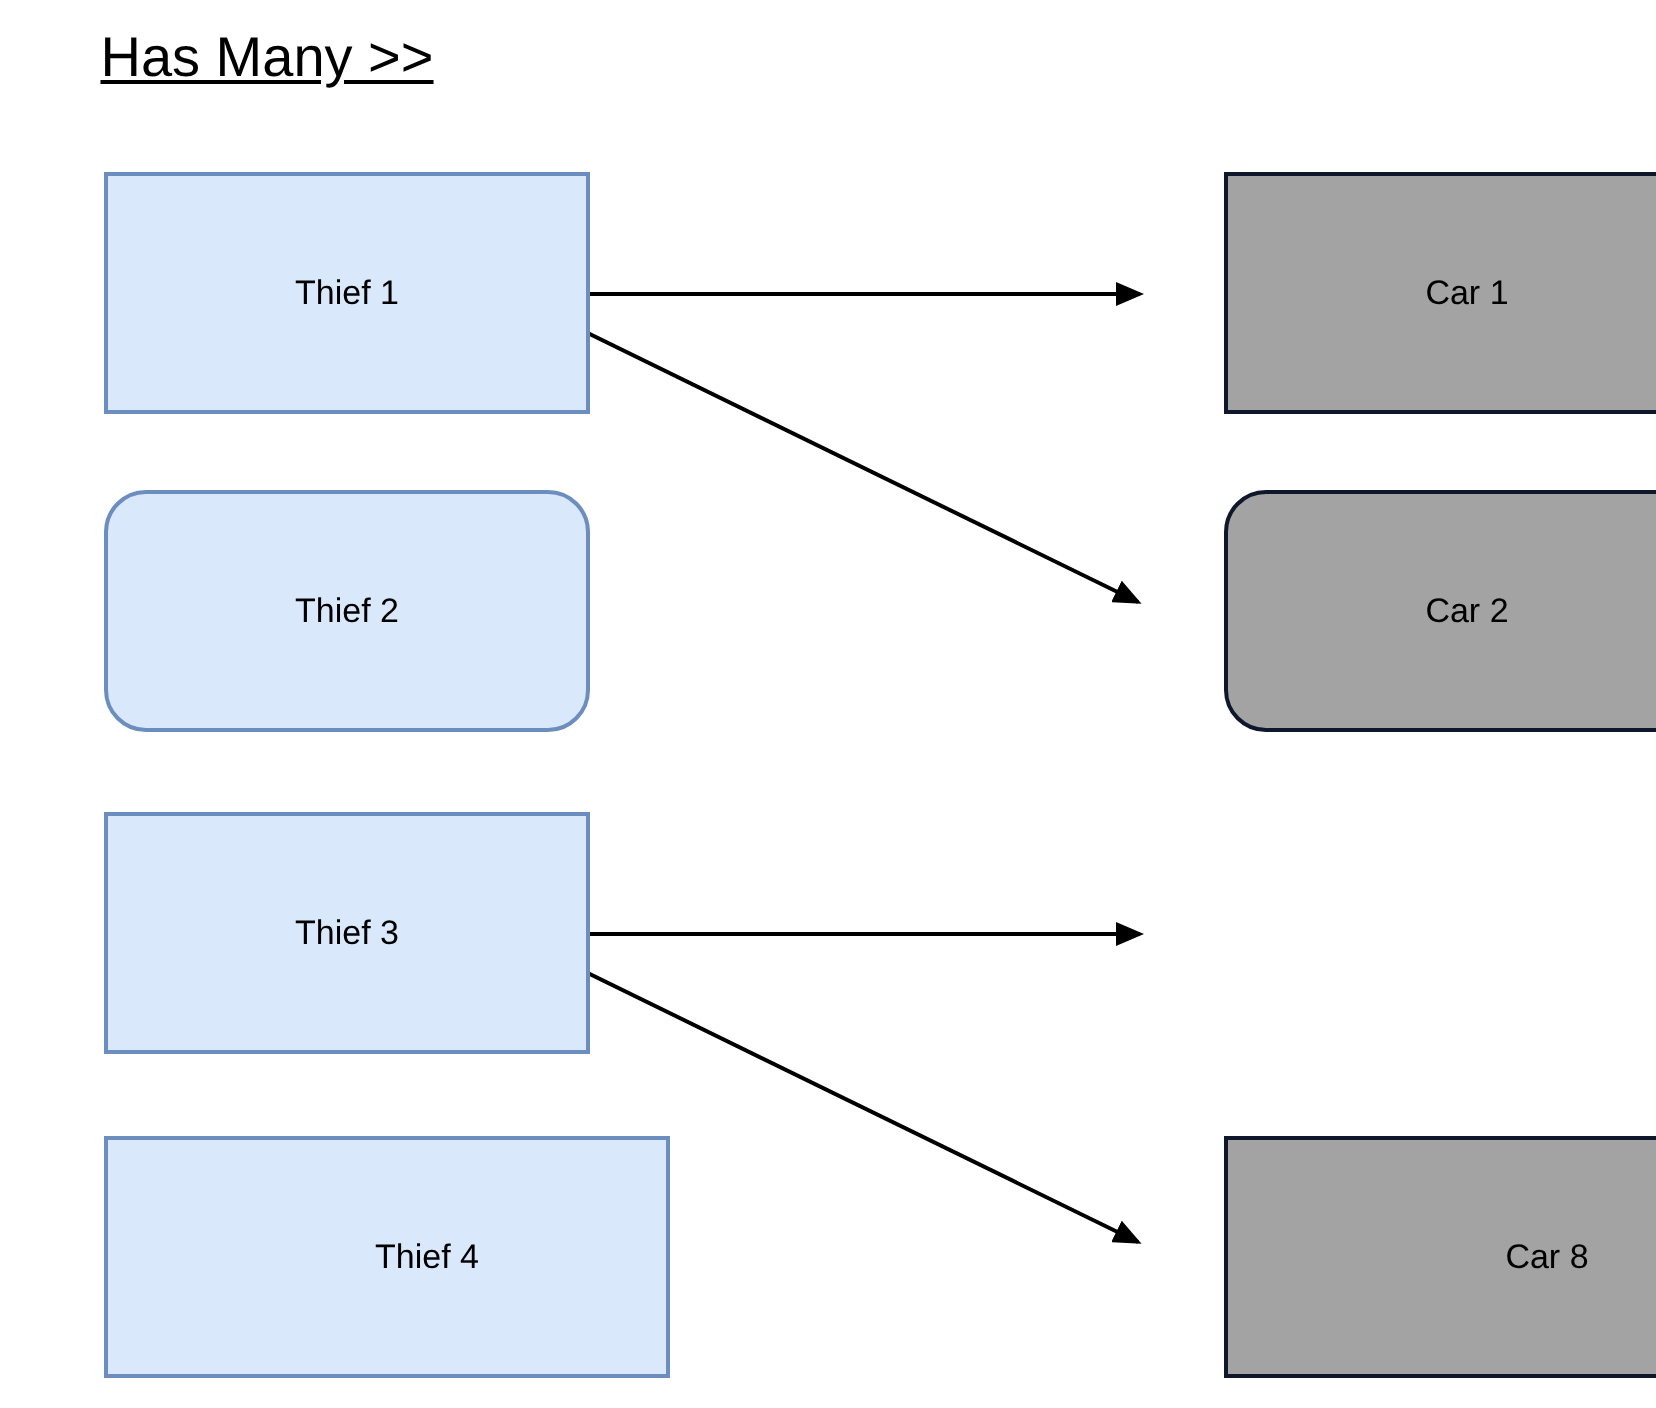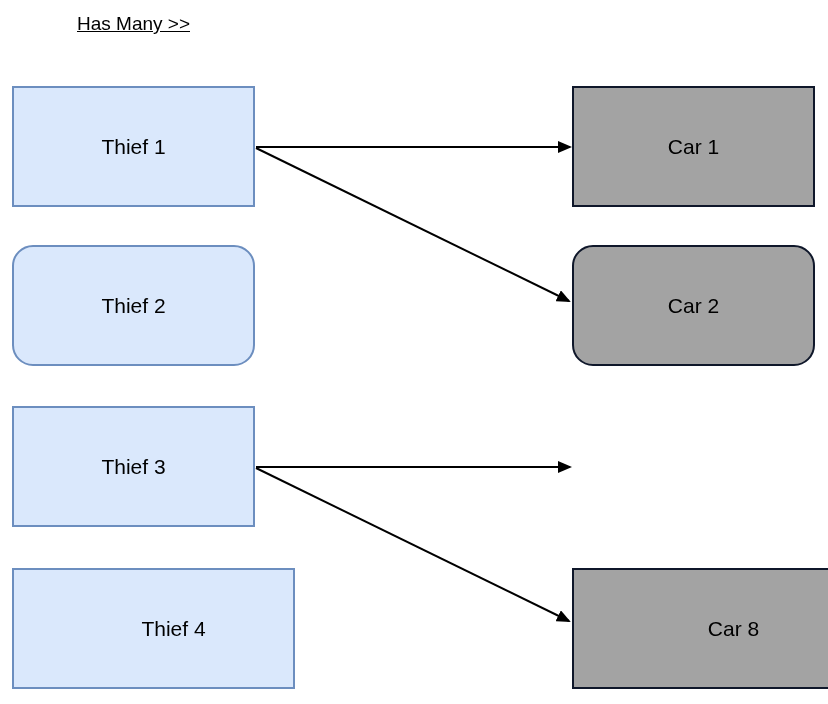--- a/index.html
+++ b/index.html
@@ -12,37 +12,38 @@
     position: relative;
     width: 828px;
     height: 704px;
     background: #ffffff;
     overflow: hidden;
   }
   .col-header {
     position: absolute;
     width: 243px;
     text-align: center;
-    font-size: 19px;
+    font-size: 28px;
     color: #000000;
     text-decoration: underline;
     white-space: nowrap;
   }
   .hdr-left  { left: 12px; top: 13px; }
   .hdr-right { left: 572px; top: 25px; }
   .node {
     position: absolute;
     width: 239px;
     height: 117px;
     display: flex;
     align-items: center;
     justify-content: center;
-    font-size: 21px;
+    font-size: 17px;
     color: #000000;
     box-sizing: content-box;
+    margin-left: 40px;
   }
   .thief {
     left: 12px;
     background: #dae8fc;
     border: 2px solid #6c8ebf;
   }
   .car {
     left: 572px;
     background: #a3a3a3;
     border: 2px solid #0f172a;

